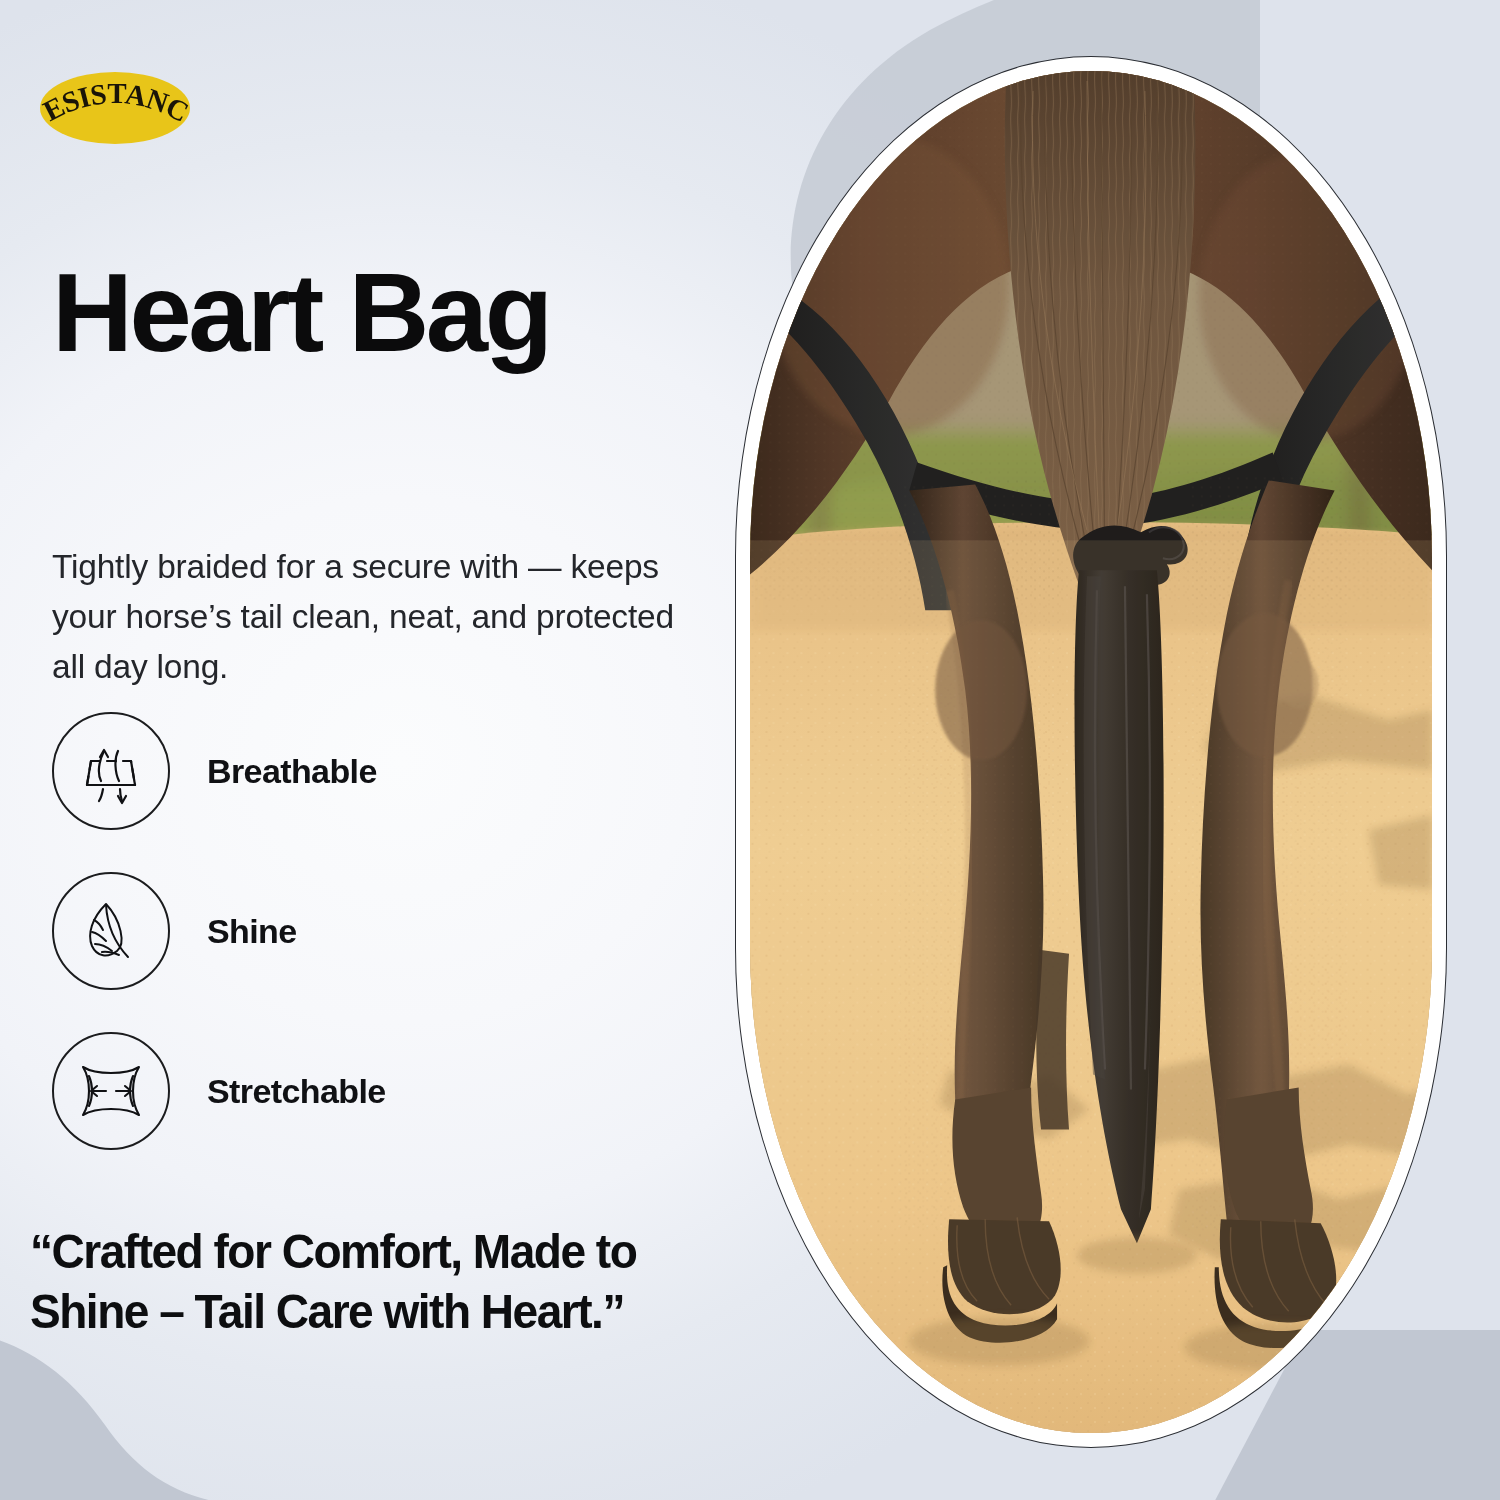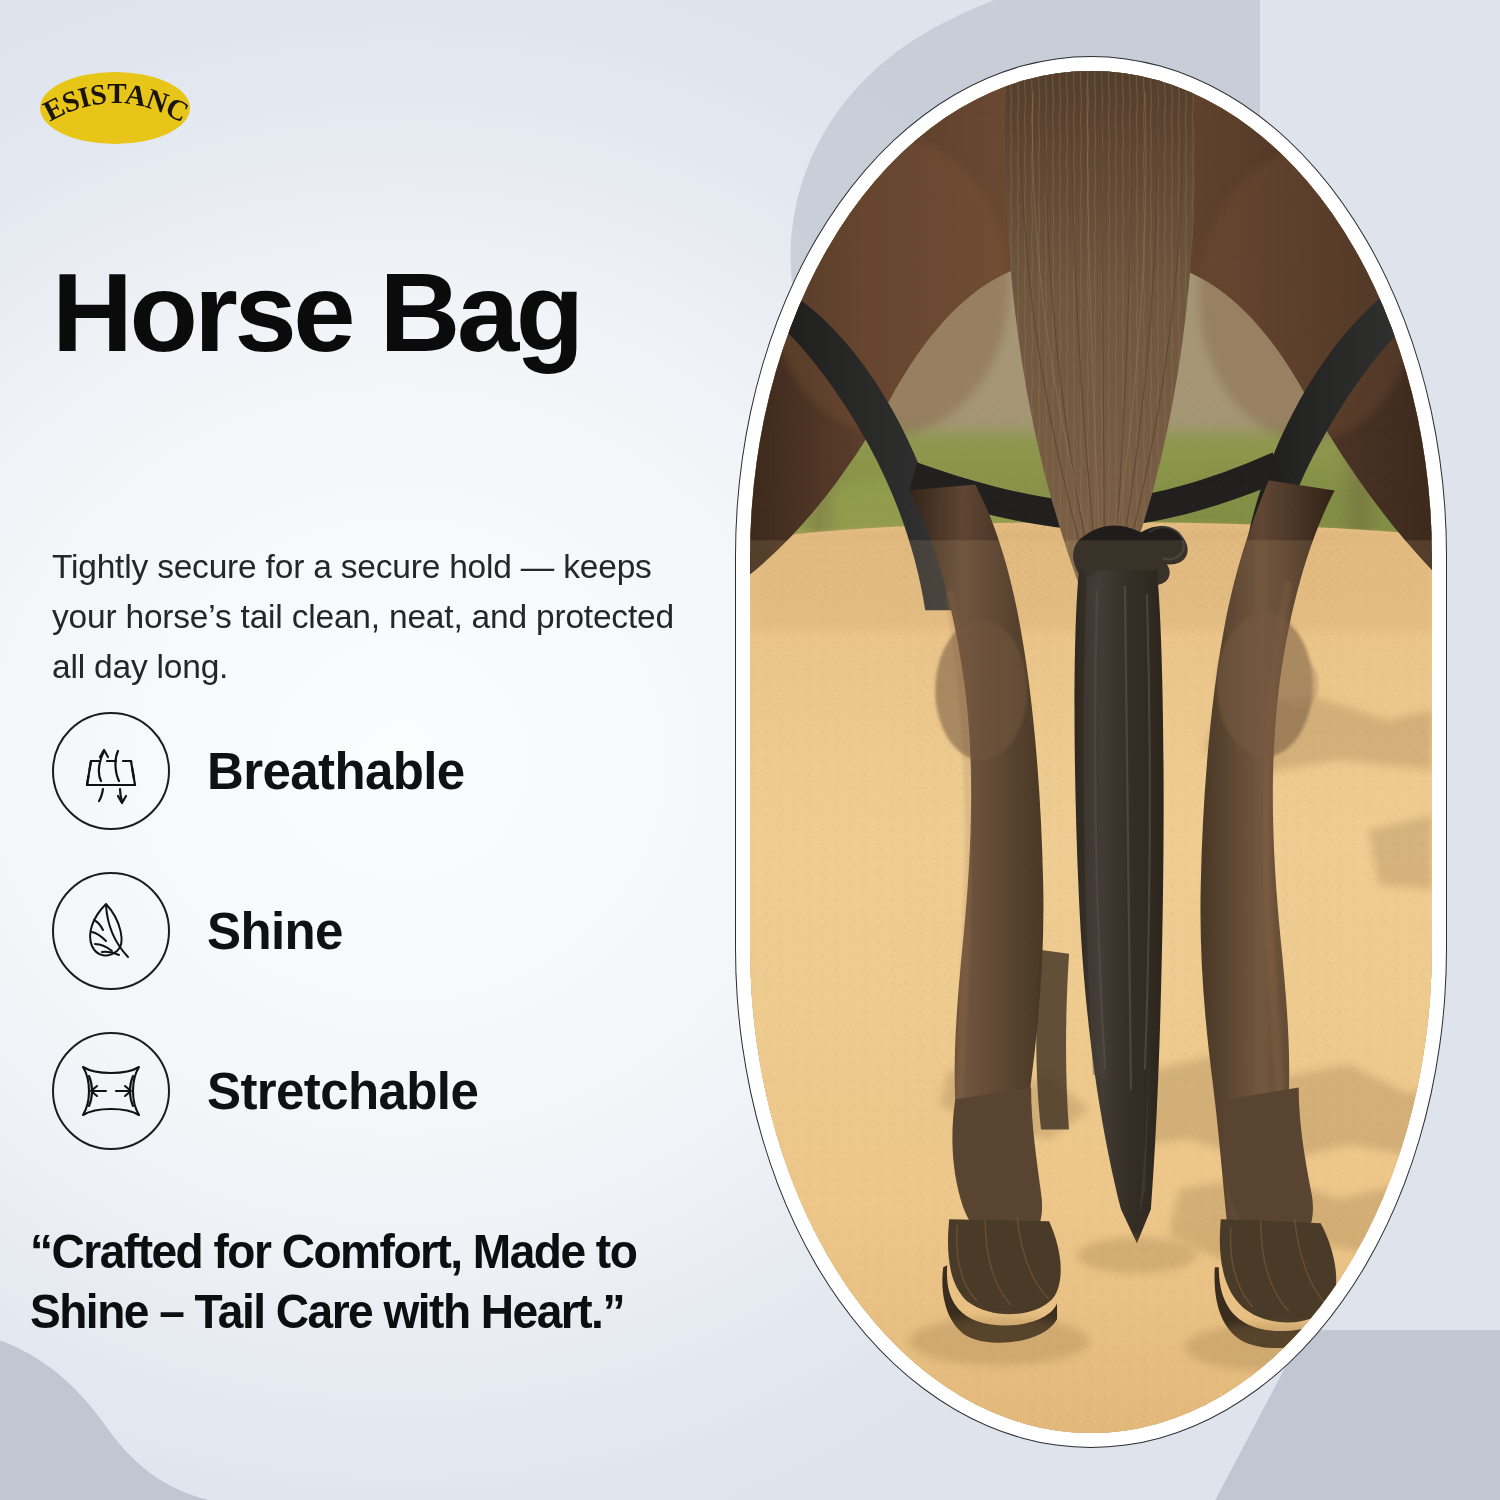--- a/index.html
+++ b/index.html
@@ -91,21 +91,21 @@
     border: 2.5px solid #1b1c1e;
     display: flex;
     align-items: center;
     justify-content: center;
     box-sizing: border-box;
     background: transparent;
   }
   .feature-icon svg { display: block; }
   .feature-label {
     margin-left: 37px;
-    font-size: 51px;
+    font-size: 34px;
     font-weight: 700;
     color: #101114;
     letter-spacing: -0.6px;
   }
 
   
   #tagline {
     position: absolute;
     left: 30px;
     top: 1222px;
@@ -173,24 +173,24 @@
       <defs>
         <path id="arcPath" d="M 14,54 Q 79,16 144,54" fill="none"></path>
       </defs>
       <text font-family="'Liberation Serif', serif" font-size="29" font-weight="700" fill="#1A1508" letter-spacing="-0.5">
         <textPath href="#arcPath" startOffset="50%" text-anchor="middle">RESISTANCE</textPath>
       </text>
     </svg>
   </div>
 
   <h1 id="headline">
-    <span class="hl-line">Horse Bag</span>
+    <span class="hl-line">Heart Bag</span>
   </h1>
 
-  <p id="subhead">Tightly secure for a secure hold — keeps your horse’s tail clean, neat, and protected all day long.</p>
+  <p id="subhead">Tightly braided for a secure with — keeps your horse’s tail clean, neat, and protected all day long.</p>
 
   <div id="features">
 
     <div class="feature-row">
       <div class="feature-icon">
         <svg width="72" height="72" viewBox="0 0 72 72" fill="none" stroke="#101114" stroke-width="2.2" stroke-linecap="round" stroke-linejoin="round">
 
           <path d="M16,26 L56,26 L60,50 L12,50 Z" fill="none" stroke-dasharray="9 7"></path>
           <path d="M12,50 L60,50" stroke-dasharray="0"></path>
           <path d="M16,26 L12,50" stroke-dasharray="0"></path>

